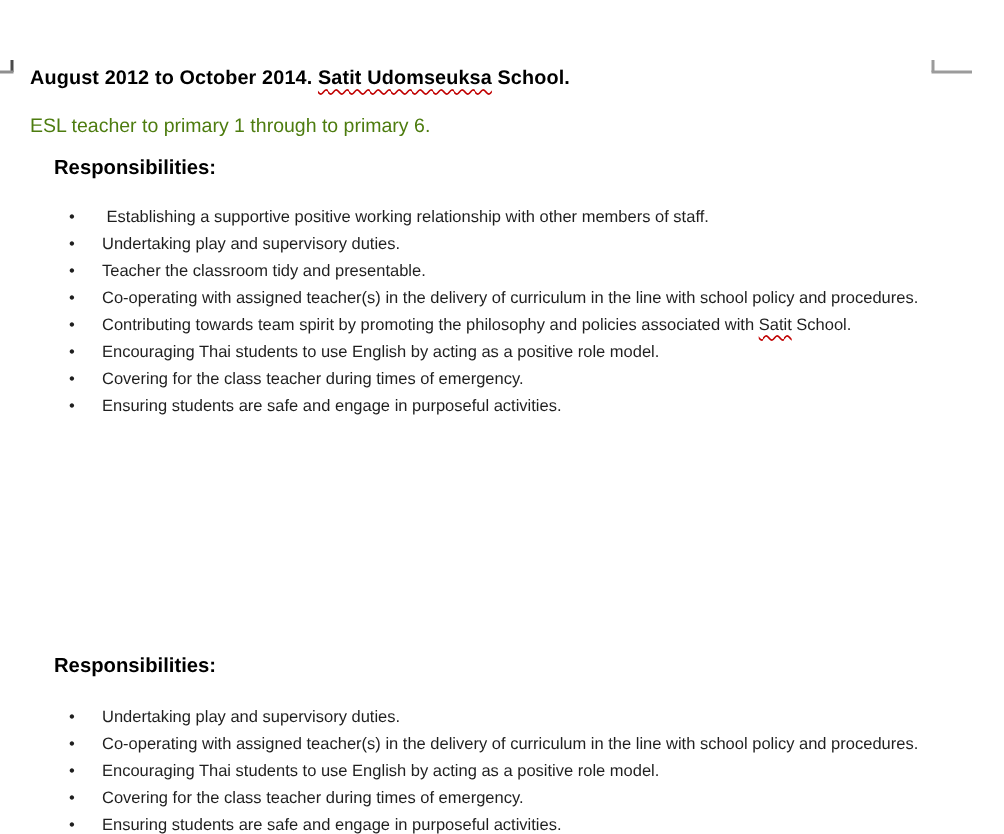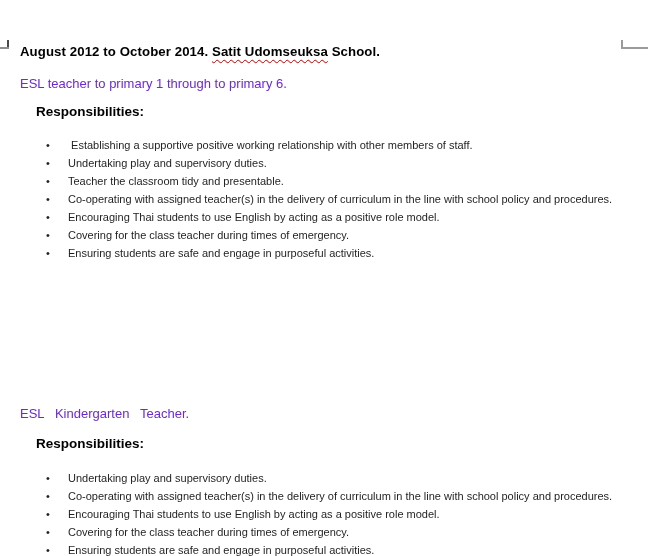--- a/index.html
+++ b/index.html
@@ -19,21 +19,21 @@
   .frag-right-v { left: 621px; top: 0;   width: 2px;  height: 8px; background: #9b9b9b; }
   .frag-right-h { left: 621px; top: 7px; width: 27px; height: 2px; background: #9b9b9b; }
 
   .tblock { position: absolute; left: 20px; }
   .title {
     font-size: 13.2px;
     font-weight: bold;
     color: #000000;
     letter-spacing: 0.1px;
   }
-  .subtitle { font-size: 13px; color: #6d28d9; }
+  .subtitle { font-size: 13px; color: #4d7c0f; }
   .resp { font-size: 13.5px; font-weight: bold; color: #000000; padding-left: 16px; }
   .t { white-space: pre-wrap; }
   .sp {
     white-space: pre-wrap;
     text-decoration: underline;
     text-decoration-style: wavy;
     text-decoration-color: #c00000;
     text-decoration-thickness: 1px;
     text-underline-offset: 3px;
     text-decoration-skip-ink: none;
@@ -84,27 +84,27 @@
 
   <div class="tblock subtitle s1-sub"><span class="t">ESL teacher to primary 1 through to primary 6.</span></div>
 
   <div class="tblock resp s1-resp"><span class="t">Responsibilities:</span></div>
 
   <ul class="blist s1-list">
     <li><span class="t"> Establishing a supportive positive working relationship with other members of staff.</span><span class="sp"></span><span class="t"></span></li>
     <li><span class="t">Undertaking play and supervisory duties.</span><span class="sp"></span><span class="t"></span></li>
     <li><span class="t">Teacher the classroom tidy and presentable.</span><span class="sp"></span><span class="t"></span></li>
     <li><span class="t">Co-operating with assigned teacher(s) in the delivery of curriculum in the line with school policy and procedures.</span><span class="sp"></span><span class="t"></span></li>
+    <li><span class="t">Contributing towards team spirit by promoting the philosophy and policies associated with </span><span class="sp">Satit</span><span class="t"> School.</span></li>
     <li><span class="t">Encouraging Thai students to use English by acting as a positive role model.</span><span class="sp"></span><span class="t"></span></li>
     <li><span class="t">Covering for the class teacher during times of emergency.</span><span class="sp"></span><span class="t"></span></li>
     <li><span class="t">Ensuring students are safe and engage in purposeful activities.</span><span class="sp"></span><span class="t"></span></li>
   </ul>
 
 
-  <div class="tblock subtitle s2-sub"><span class="t">ESL   Kindergarten   Teacher.</span></div>
 
   <div class="tblock resp s2-resp"><span class="t">Responsibilities:</span></div>
 
   <ul class="blist s2-list">
     <li><span class="t">Undertaking play and supervisory duties.</span><span class="sp"></span><span class="t"></span></li>
     <li><span class="t">Co-operating with assigned teacher(s) in the delivery of curriculum in the line with school policy and procedures.</span><span class="sp"></span><span class="t"></span></li>
     <li><span class="t">Encouraging Thai students to use English by acting as a positive role model.</span><span class="sp"></span><span class="t"></span></li>
     <li><span class="t">Covering for the class teacher during times of emergency.</span><span class="sp"></span><span class="t"></span></li>
     <li><span class="t">Ensuring students are safe and engage in purposeful activities.</span><span class="sp"></span><span class="t"></span></li>
   </ul>

